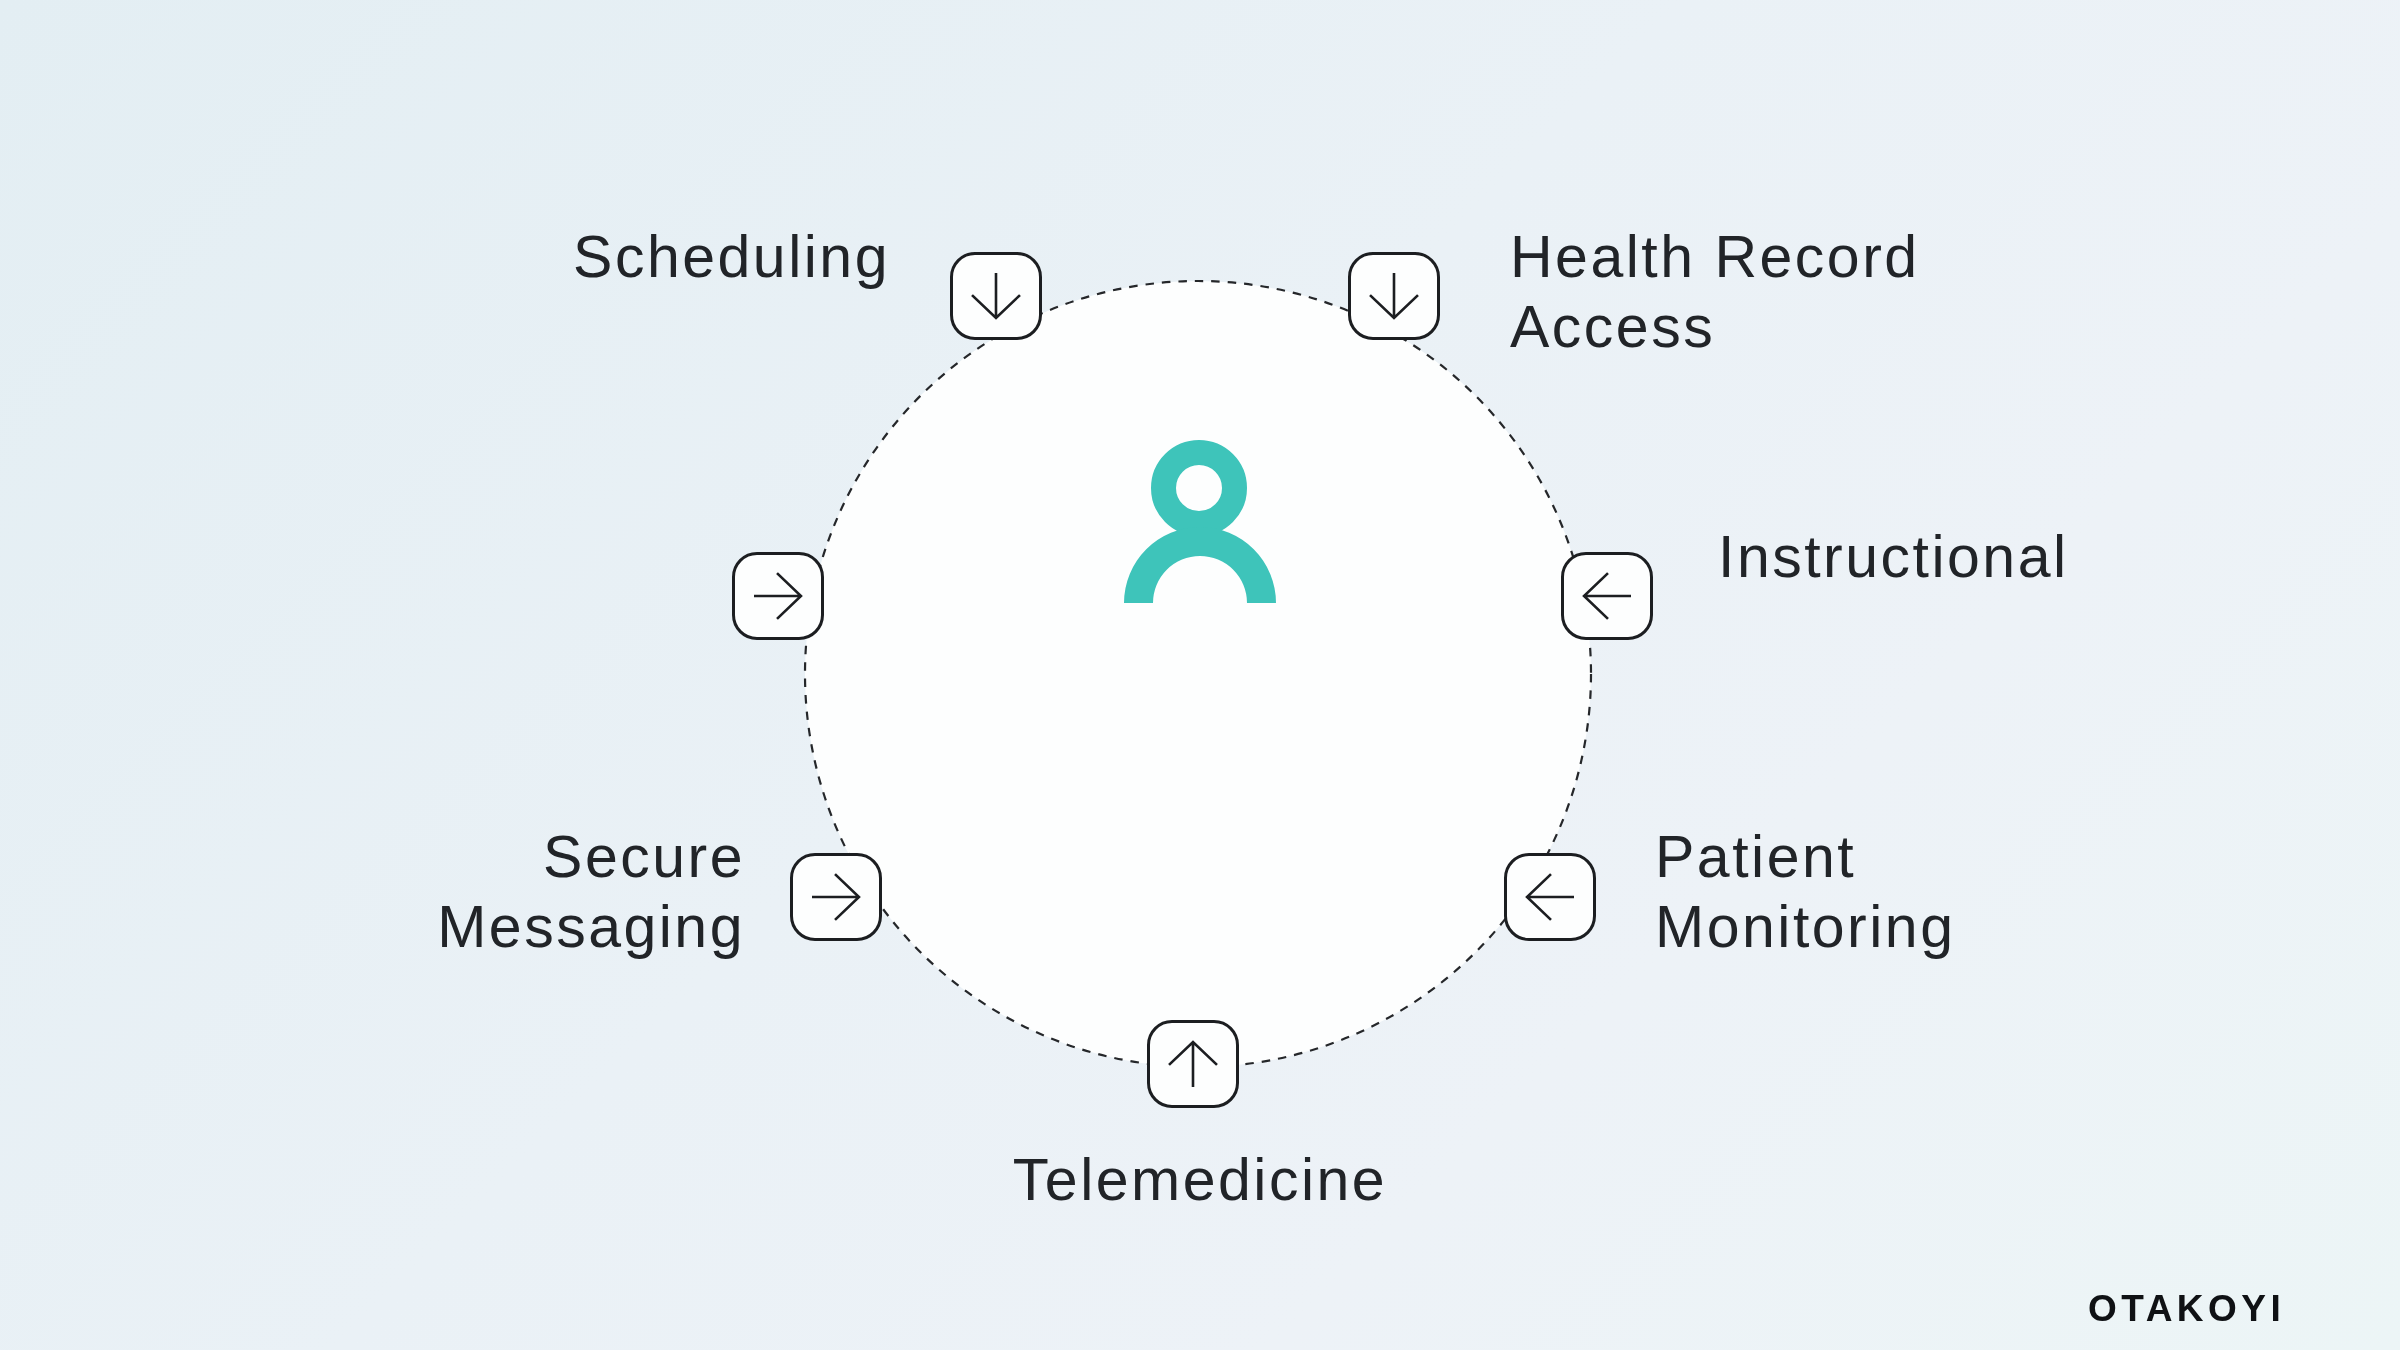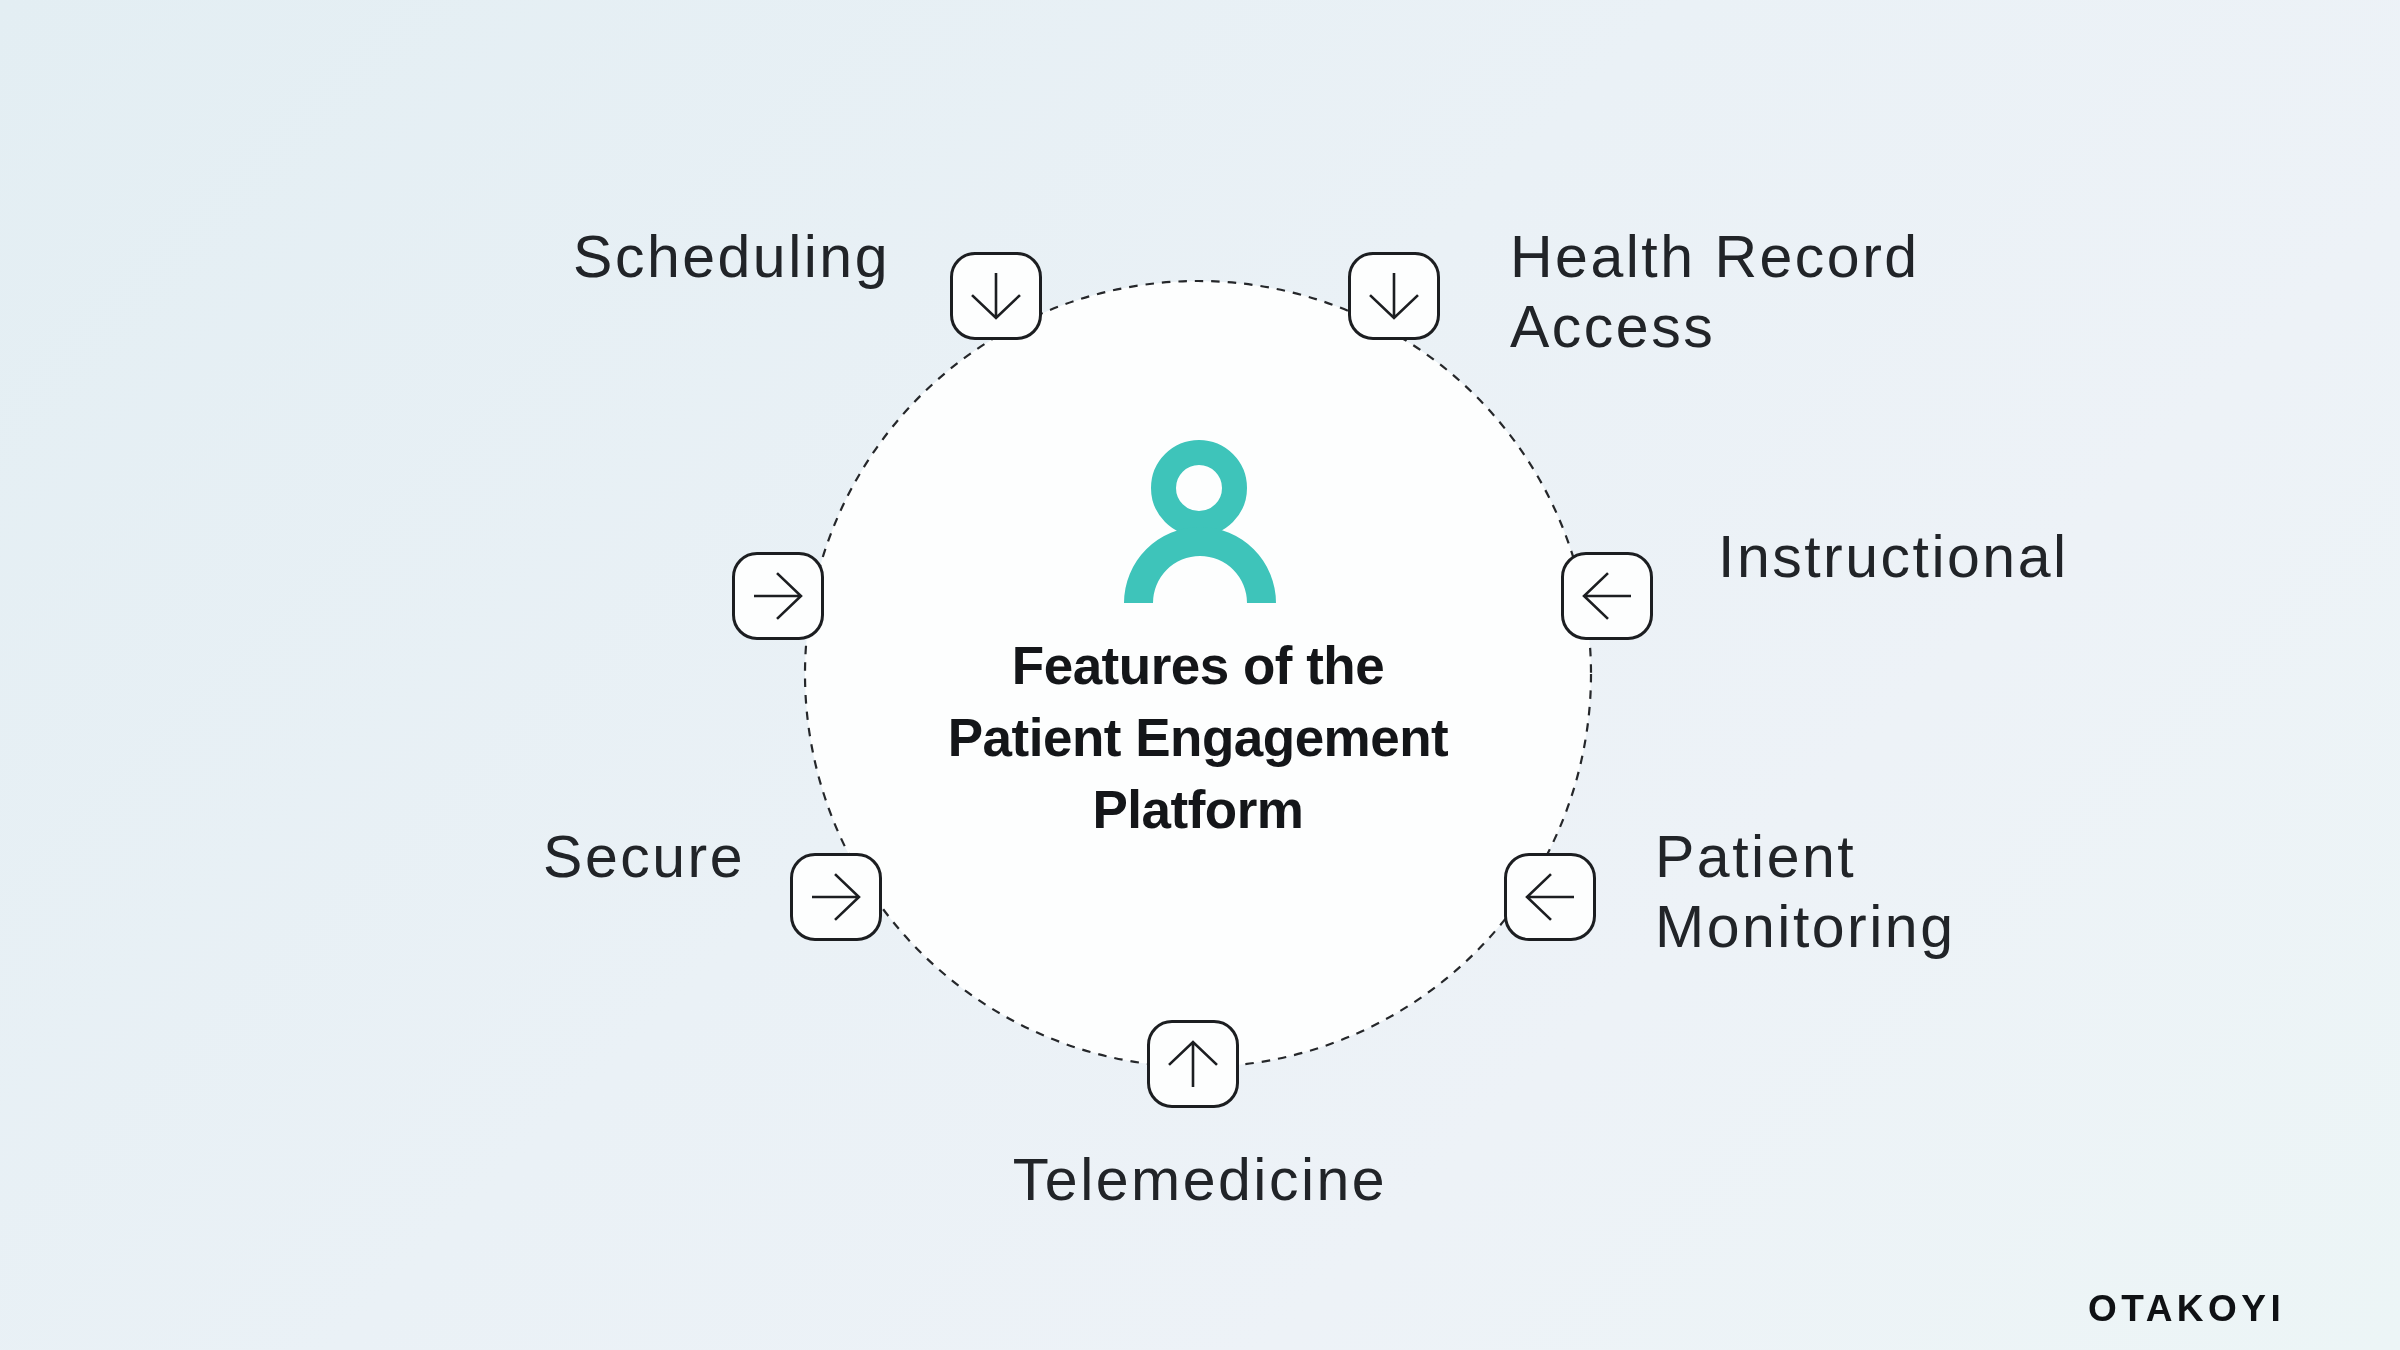--- a/index.html
+++ b/index.html
@@ -107,25 +107,20 @@
 
   <svg class="circle-svg" viewBox="0 0 2400 1350" aria-hidden="true">
     <circle cx="1198" cy="674" r="393" fill="#fdfefe" stroke="#25272a" stroke-width="2.2" stroke-dasharray="8.5 8"></circle>
   </svg>
 
   <svg class="person-svg" viewBox="0 0 200 180" aria-hidden="true">
     <circle cx="99" cy="58" r="35.5" fill="none" stroke="#3EC4BA" stroke-width="25"></circle>
     <path d="M 24,173 A 76,76 0 0 1 176,173 L 147,173 A 47,47 0 0 0 53,173 Z" fill="#3EC4BA"></path>
   </svg>
 
-  <div class="diagram-title">
-    <span>Features of the</span>
-    <span>Patient Engagement</span>
-    <span>Platform</span>
-  </div>
 
   <div class="feature-label align-right lb-appointment">
     <span>Scheduling</span>
   </div>
   <div class="icon-box ib-appointment">
     <svg viewBox="0 0 86 86" preserveAspectRatio="none" aria-hidden="true">
       <g stroke="#1c1e21" stroke-width="2.6" fill="none">
         <path d="M43,19 L43,66 M19,42 L43,66 L67,42"></path>
       </g>
     </svg>
@@ -157,20 +152,21 @@
   <div class="icon-box ib-instructional">
     <svg viewBox="0 0 86 86" preserveAspectRatio="none" aria-hidden="true">
       <g stroke="#1c1e21" stroke-width="2.6" fill="none" transform="rotate(90,43,43)">
         <path d="M43,19 L43,66 M19,42 L43,66 L67,42"></path>
       </g>
     </svg>
   </div>
 
   <div class="feature-label align-right lb-secure">
     <span>Secure</span>
+    <span>Messaging</span>
   </div>
   <div class="icon-box ib-secure">
     <svg viewBox="0 0 86 86" preserveAspectRatio="none" aria-hidden="true">
       <g stroke="#1c1e21" stroke-width="2.6" fill="none" transform="rotate(-90,43,43)">
         <path d="M43,19 L43,66 M19,42 L43,66 L67,42"></path>
       </g>
     </svg>
   </div>
 
   <div class="feature-label align-left lb-monitoring">

